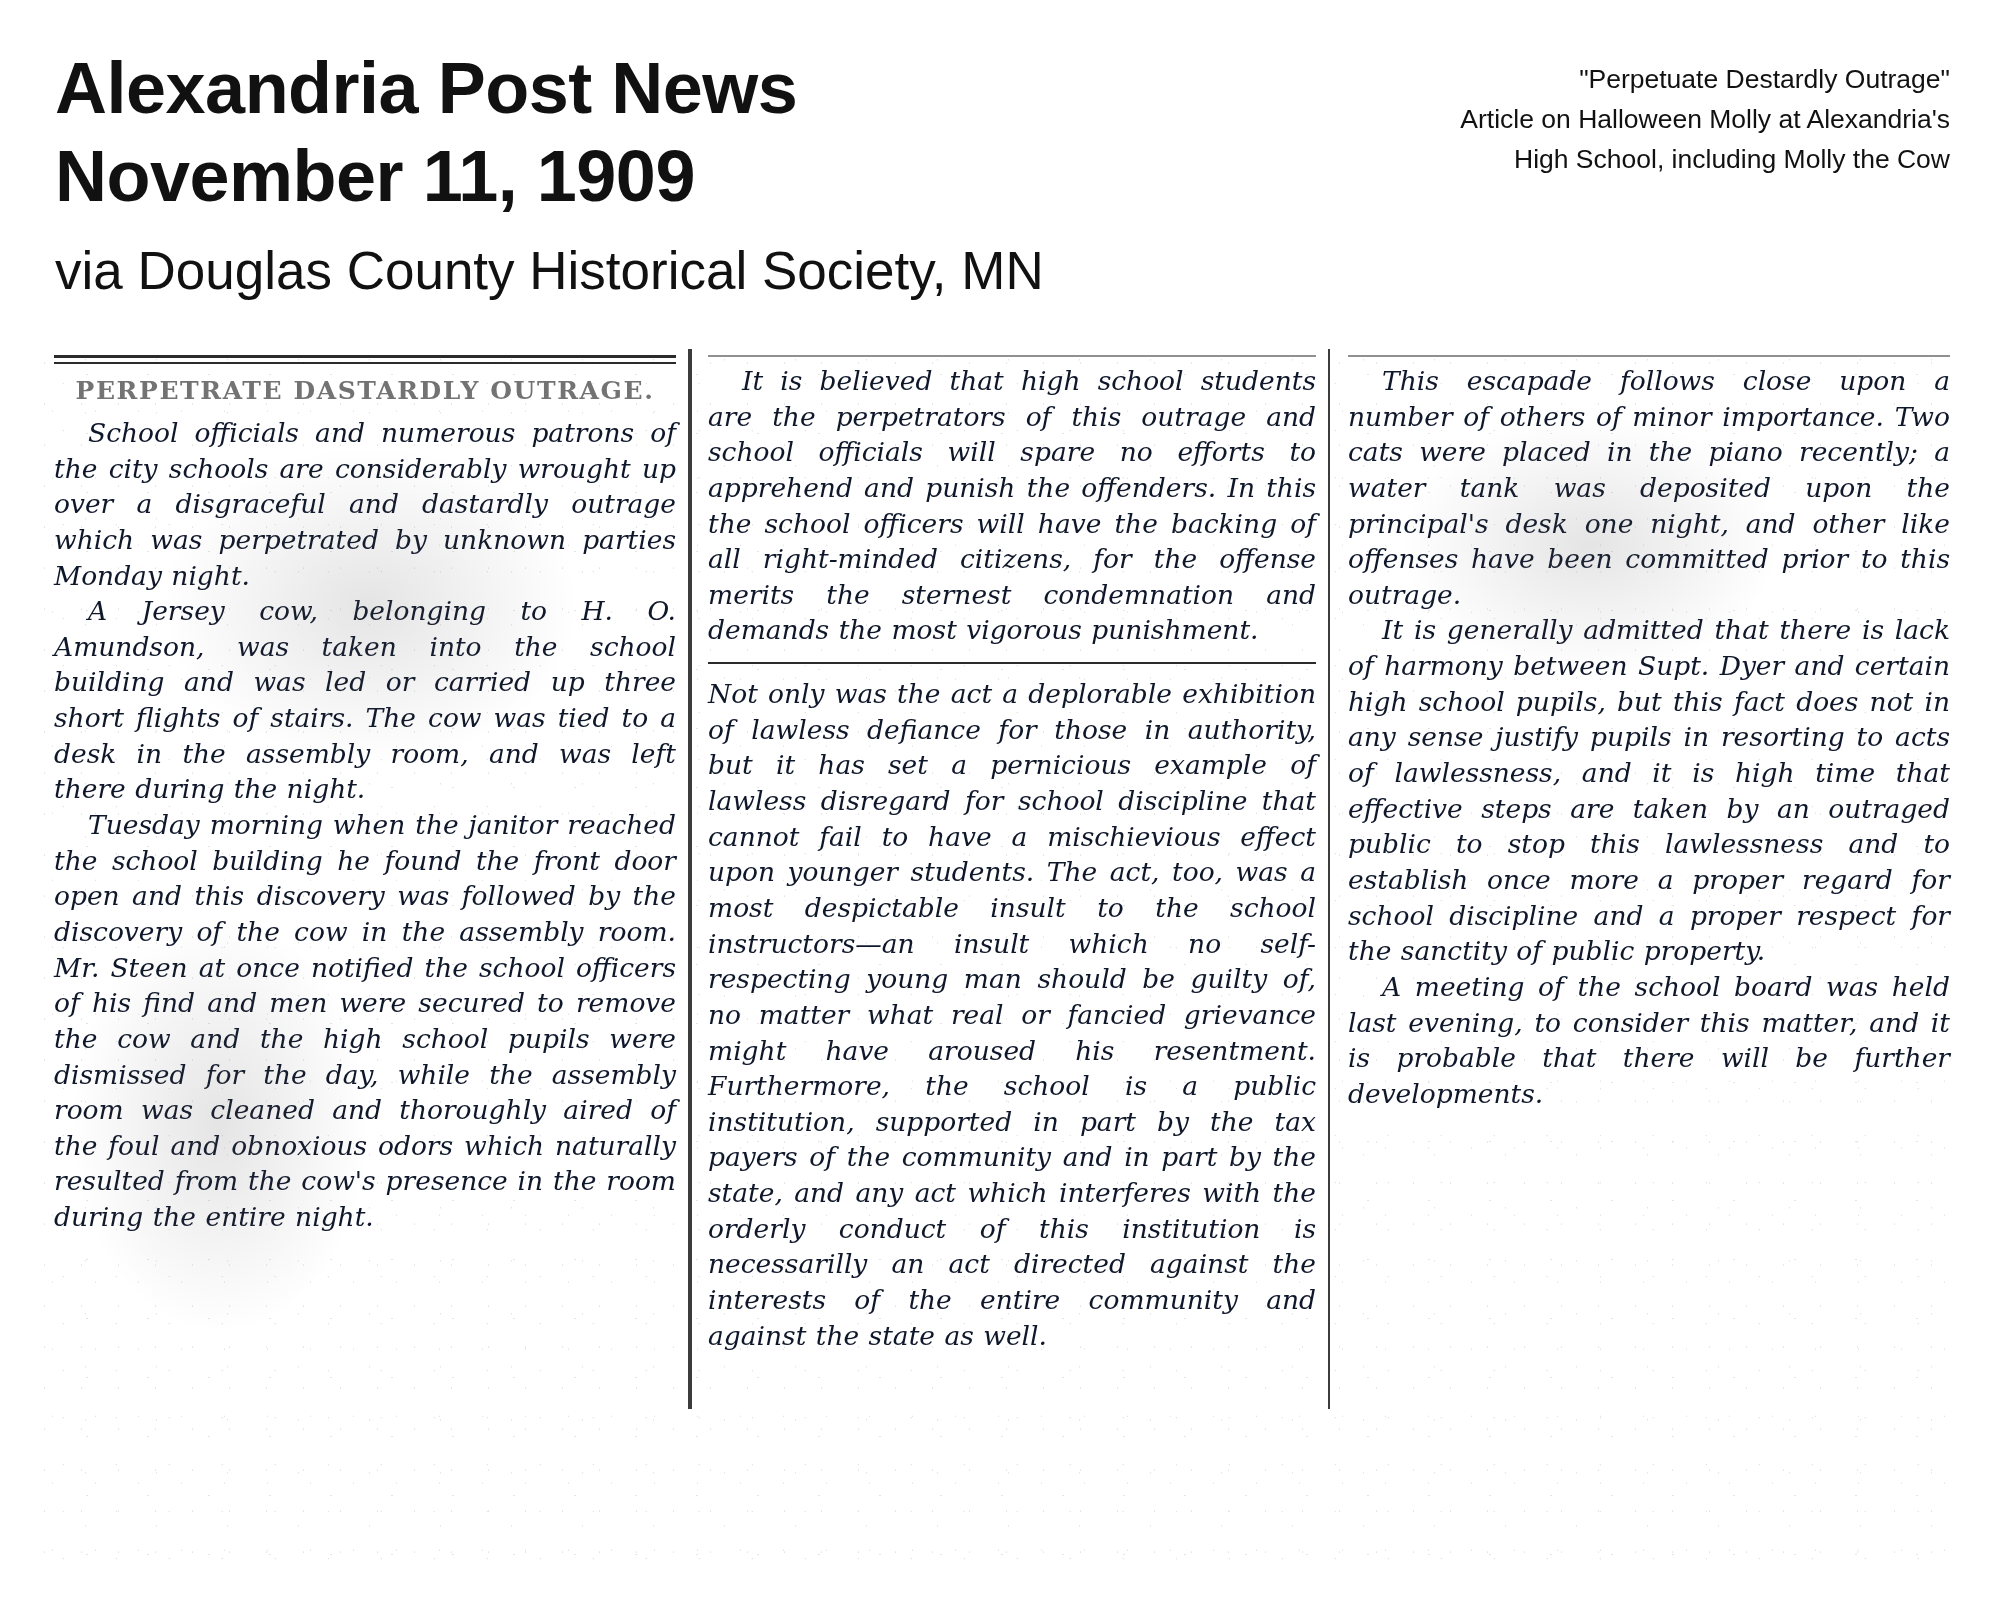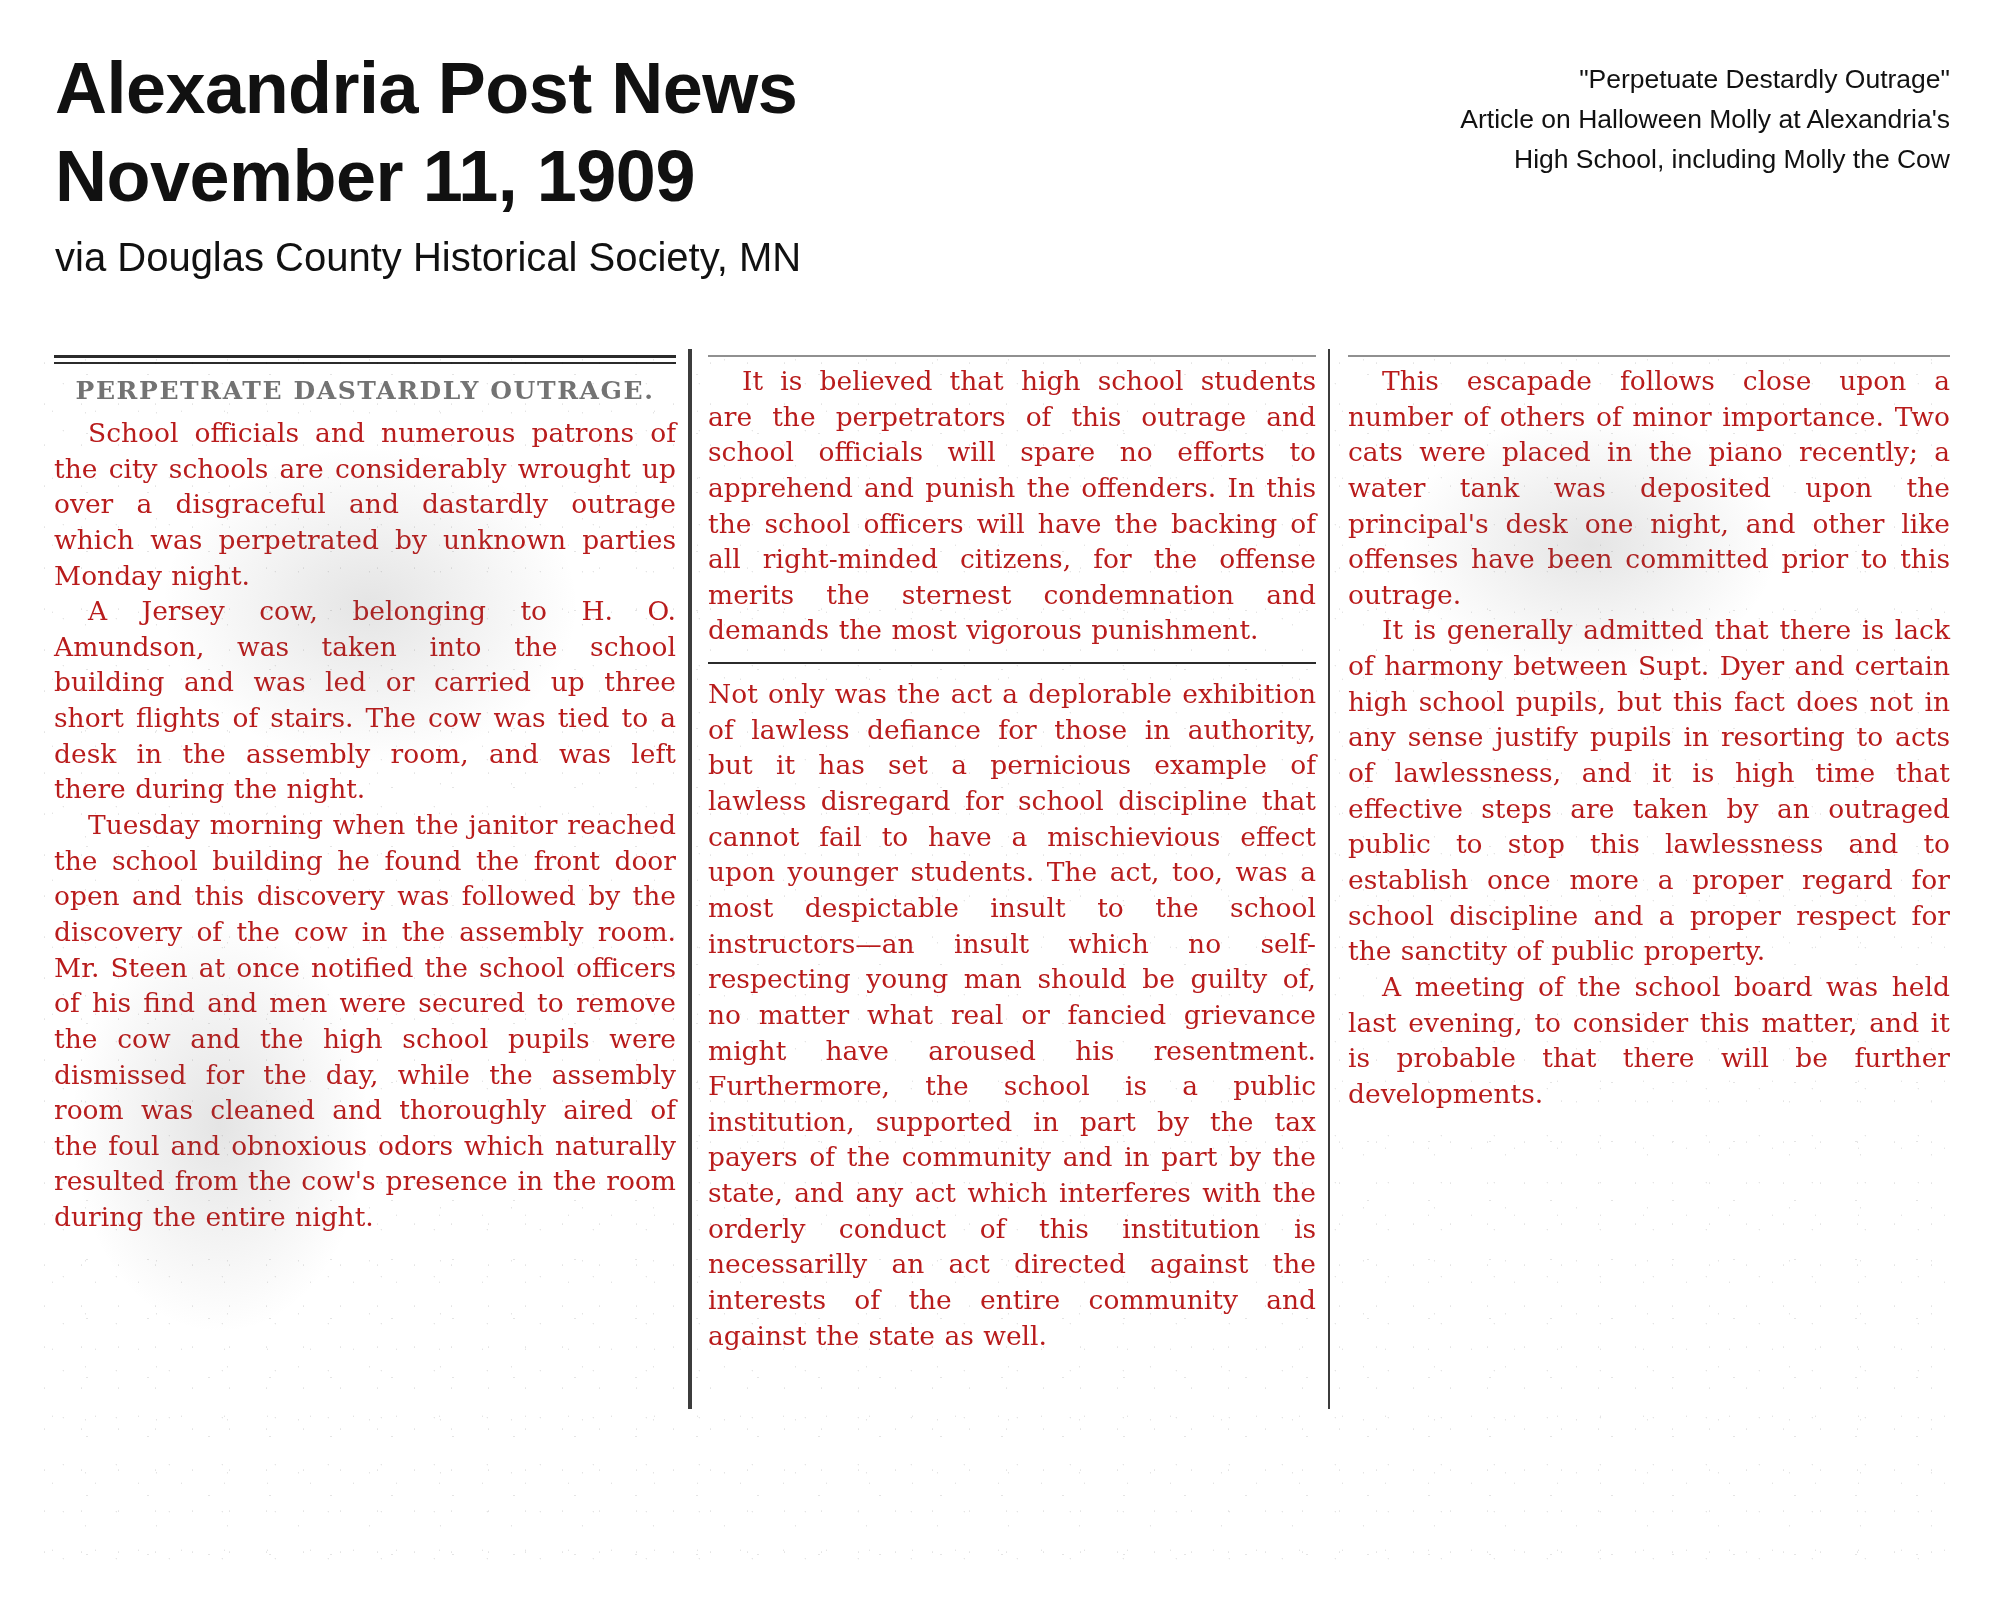--- a/index.html
+++ b/index.html
@@ -32,23 +32,23 @@
   .masthead .line1,
   .masthead .line2 {
     font-weight: bold;
     font-size: 72px;
     line-height: 1.22;
     letter-spacing: -0.5px;
     color: #111;
   }
   .masthead .line3 {
     font-weight: normal;
-    font-size: 40px;
+    font-size: 53px;
     line-height: 1.3;
-    margin-top: 10px;
+    margin-top: 16px;
     color: #111;
   }
   .caption {
     position: absolute;
     right: 50px;
     top: 60px;
     width: 700px;
     text-align: right;
     font-size: 26.5px;
     line-height: 1.5;
@@ -126,22 +126,23 @@
     margin: 12px 0 10px 0;
     color: #737373;
   }
 
   .body-text {
     font-family: "DejaVu Serif", serif;
     font-size: 26.5px;
     line-height: 1.345;
     text-align: justify;
     text-justify: inter-word;
-    color: #b91c1c;
+    color: #0f172a;
     word-spacing: 1px;
+    font-style: italic;
   }
   .body-text p {
     margin: 0 0 0 0;
     text-indent: 34px;
   }
   .body-text p.noindent { text-indent: 0; }
 
   
   .speckle {
     position: absolute;

